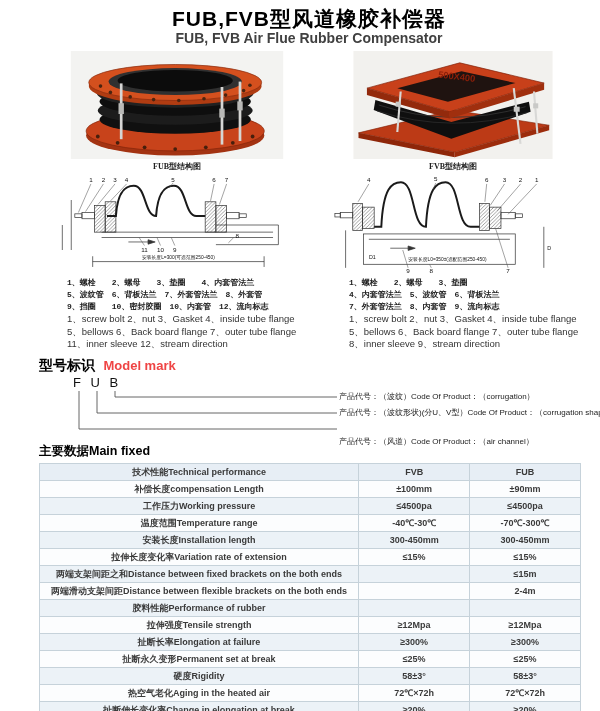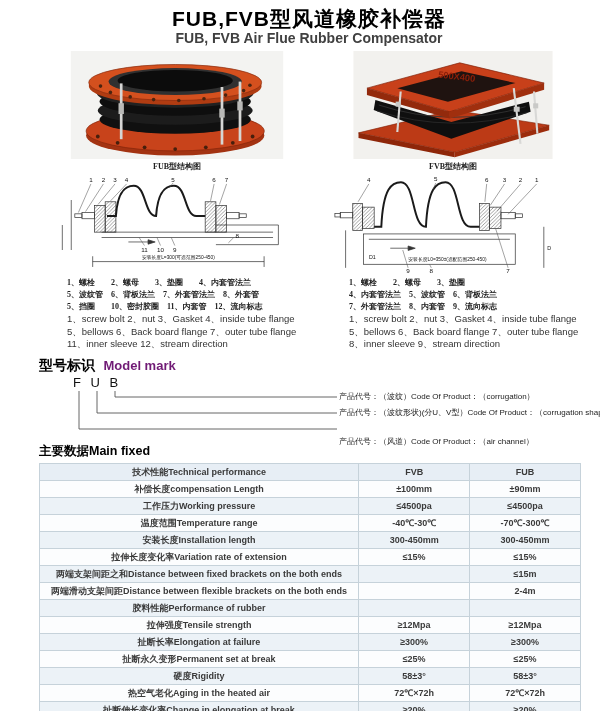--- a/index.html
+++ b/index.html
@@ -17,27 +17,27 @@
   .photo-card svg{display:block;}
   .photo-caption{font-size:8px;font-weight:bold;margin-top:2px;color:#222;font-family:"Liberation Serif",serif;}
 
   
   .diagrams-row{display:flex;justify-content:space-between;padding:3px 14px 0 20px;}
 
   
   .parts-row{display:flex;padding:2px 6px 0 58px;}
   .parts-block{width:50%;}
   .parts-block.right{padding-left:14px;box-sizing:border-box;}
-  .parts-zh div{font-size:8px;font-weight:bold;line-height:1.5;color:#222;font-family:Liberation Serif, serif;white-space:nowrap;}
+  .parts-zh div{font-size:8px;font-weight:bold;line-height:1.5;color:#222;font-family:Liberation Mono, monospace;white-space:nowrap;}
   .parts-en div{font-size:9.5px;line-height:1.3;color:#333;white-space:nowrap;}
 
   
   .model-mark{padding:6px 0 0 30px;}
   .mm-heading .mm-zh{font-size:14px;font-weight:bold;color:#000;text-align:right;}
-  .mm-heading .mm-en{font-size:13px;font-weight:bold;color:#701a75;margin-left:4px;}
+  .mm-heading .mm-en{font-size:13px;font-weight:bold;color:#ef4444;margin-left:4px;}
   .mm-body{position:relative;height:62px;margin-top:2px;}
   .mm-code{position:absolute;left:34px;top:-2px;font-size:13px;letter-spacing:3px;color:#111;}
   .mm-lines{position:absolute;left:0;top:0;}
   .mm-row{position:absolute;left:300px;white-space:nowrap;font-size:8px;color:#222;line-height:10px;}
 
   
   .main-data{padding:2px 28px 0 30px;}
   .md-heading{font-size:12.5px;font-weight:bold;color:#000;margin:2px 0 3px 0;}
   table.spec{border-collapse:collapse;width:542px;table-layout:fixed;}
   table.spec th,table.spec td{border:1px solid #c6d2da;font-size:9px;font-weight:bold;
@@ -244,21 +244,21 @@
         <text x="128" y="96" font-size="5.4">安装长度L0=350±(选配范围250-450)</text>
       </g>
     </svg>
   </div>
 
   <div class="parts-row">
     <div class="parts-block">
       <div class="parts-zh">
         <div>1、螺栓　　2、螺母　　3、垫圈　　4、内套管法兰</div>
         <div>5、波纹管　6、背板法兰　7、外套管法兰　8、外套管</div>
-        <div>5、挡圈　　10、密封胶圈　11、内套管　12、流向标志</div>
+        <div>9、挡圈　　10、密封胶圈　10、内套管　12、流向标志</div>
       </div>
       <div class="parts-en">
         <div>1、screw bolt 2、nut 3、Gasket 4、inside tube flange</div>
         <div>5、bellows 6、Back board flange 7、outer tube flange</div>
         <div>11、inner sleeve 12、stream direction</div>
       </div>
     </div>
     <div class="parts-block right">
       <div class="parts-zh">
         <div>1、螺栓　　2、螺母　　3、垫圈</div>

